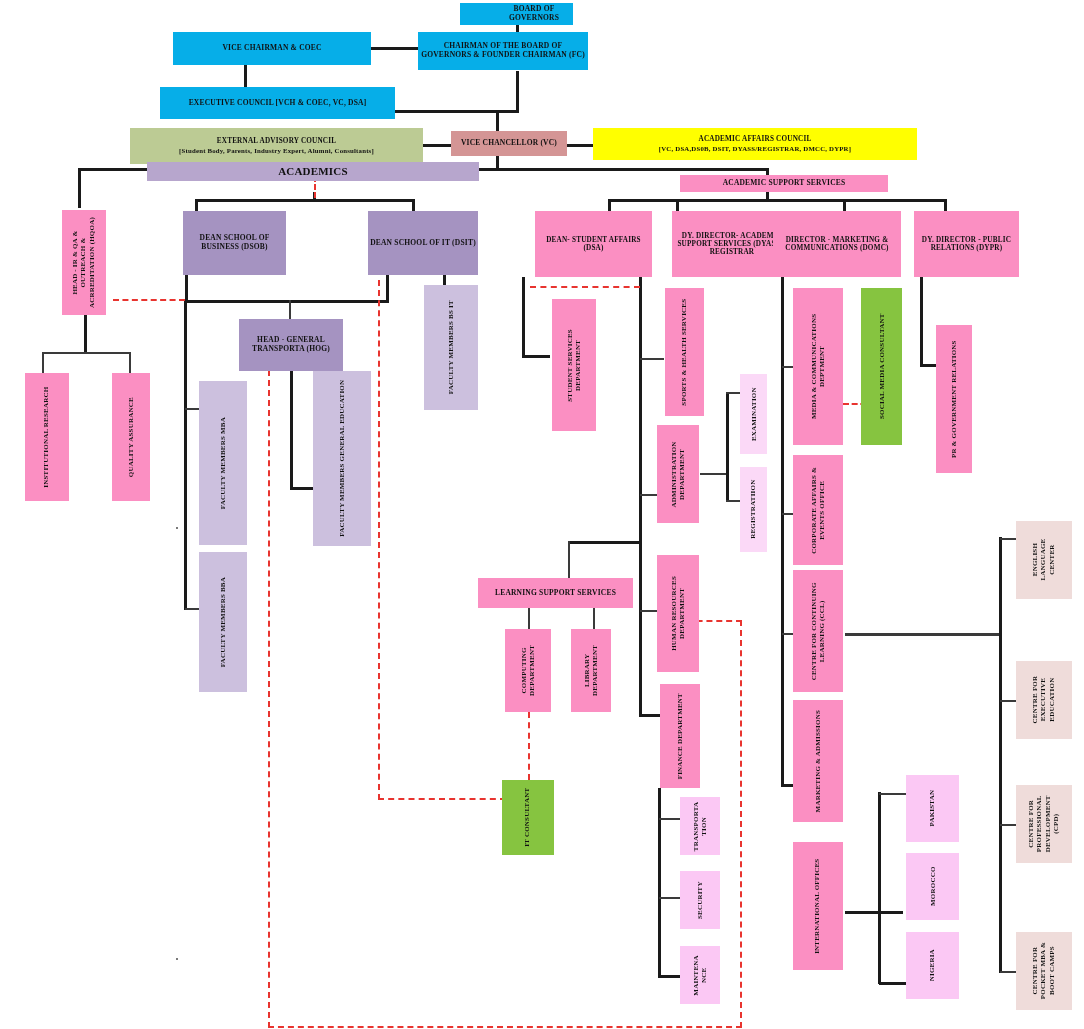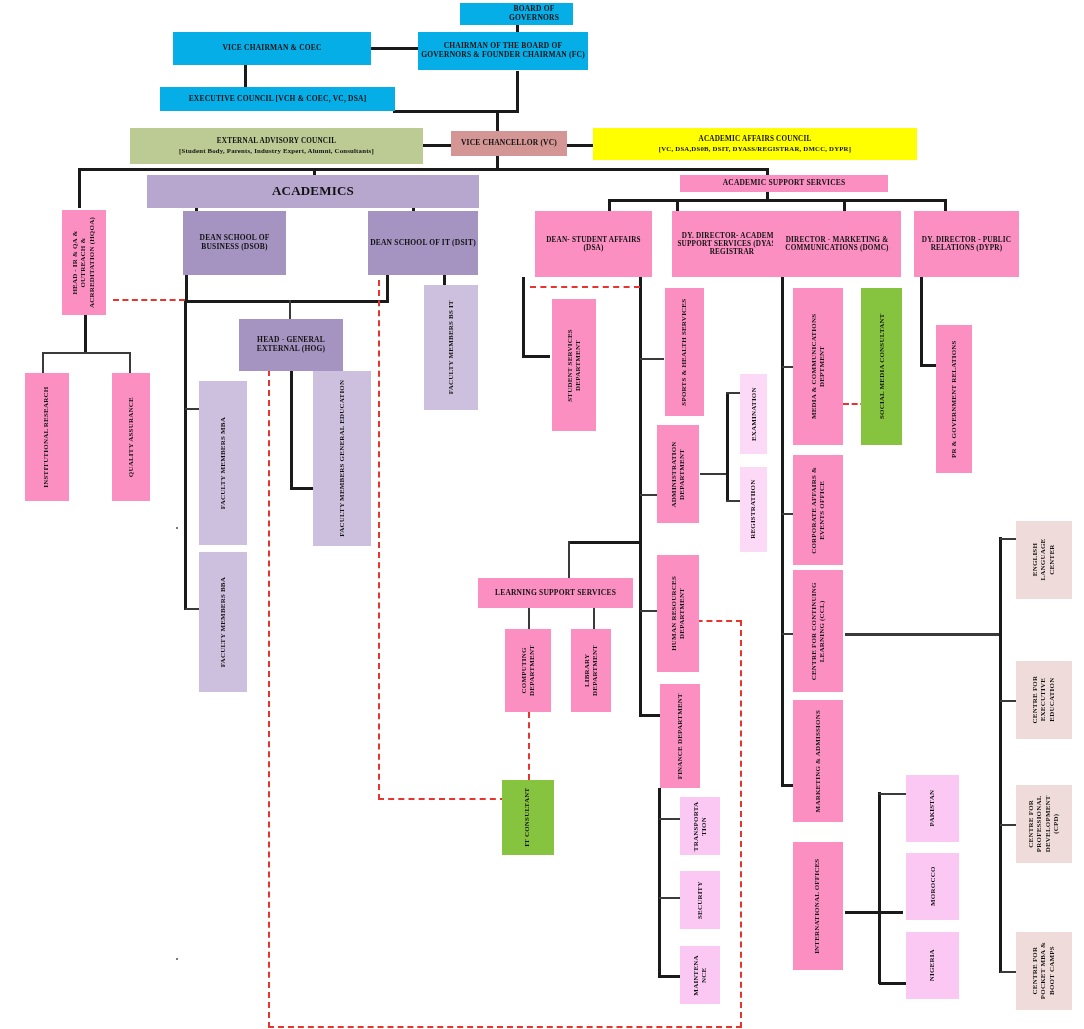--- a/index.html
+++ b/index.html
@@ -148,39 +148,39 @@
   </div>
 
   <div class="box" style="left:418px;top:32px;width:170px;height:38px;background:#06AEE8;font-size:7.5px;">
     <span>CHAIRMAN OF THE BOARD OF GOVERNORS &amp; FOUNDER CHAIRMAN (FC)</span>
   </div>
 
   <div class="box" style="left:173px;top:32px;width:198px;height:33px;background:#06AEE8;font-size:7.5px;">
     <span>VICE CHAIRMAN &amp; COEC</span>
   </div>
 
-  <div class="box" style="left:160px;top:87px;width:235px;height:24px;background:#06AEE8;font-size:7.5px;">
+  <div class="box" style="left:160px;top:87px;width:235px;height:32px;background:#06AEE8;font-size:7.5px;">
     <span>EXECUTIVE COUNCIL [VCH &amp; COEC, VC, DSA]</span>
   </div>
 
   <div class="box" style="left:130px;top:128px;width:293px;height:36px;background:#BCCB94;font-size:7.2px;flex-direction:column;">
     <span>EXTERNAL ADVISORY COUNCIL</span>
     <span style="font-size:6.8px;">[Student Body, Parents, Industry Expert, Alumni, Consultants]</span>
   </div>
 
   <div class="box" style="left:451px;top:131px;width:116px;height:25px;background:#D49595;font-size:7.5px;">
     <span>VICE CHANCELLOR (VC)</span>
   </div>
 
   <div class="box" style="left:593px;top:128px;width:324px;height:32px;background:#FFFF00;font-size:7.2px;flex-direction:column;">
     <span>ACADEMIC AFFAIRS COUNCIL</span>
     <span style="font-size:6.8px;">[VC, DSA,DS0B, DSIT, DYASS/REGISTRAR, DMCC, DYPR]</span>
   </div>
 
-  <div class="box" style="left:147px;top:175px;width:332px;height:33px;background:#B7A6CD;font-size:13px;">
+  <div class="box" style="left:147px;top:162px;width:332px;height:19px;background:#B7A6CD;font-size:11px;">
     <span>ACADEMICS</span>
   </div>
 
   <div class="box" style="left:680px;top:175px;width:208px;height:17px;background:#FB8FC2;font-size:7.5px;">
     <span>ACADEMIC SUPPORT SERVICES</span>
   </div>
 
   <div class="box vert" style="left:62px;top:210px;width:44px;height:105px;background:#FB8FC2;font-size:7px;">
     <div class="inner">
       <span style="max-width:100px;white-space:normal;width:100px;">HEAD - IR &amp; QA &amp; OUTREACH &amp; ACRREDITATION (HQOA)</span>
@@ -201,21 +201,21 @@
 
   <div class="box" style="left:147px;top:211px;width:103px;height:64px;background:#A593C1;font-size:7.5px;margin-left:36px;">
     <span>DEAN SCHOOL OF BUSINESS (DSOB)</span>
   </div>
 
   <div class="box" style="left:368px;top:211px;width:110px;height:64px;background:#A593C1;font-size:7.5px;">
     <span>DEAN SCHOOL OF IT (DSIT)</span>
   </div>
 
   <div class="box" style="left:239px;top:319px;width:104px;height:52px;background:#A593C1;font-size:7.5px;">
-    <span>HEAD - GENERAL EXTERNAL (HOG)</span>
+    <span>HEAD - GENERAL TRANSPORTA (HOG)</span>
   </div>
 
   <div class="box vert" style="left:199px;top:381px;width:48px;height:164px;background:#CCC0DE;font-size:7px;">
     <div class="inner">
         <span style="white-space:normal;width:150px;">FACULTY MEMBERS MBA</span>
       </div>
   </div>
 
   <div class="box vert" style="left:199px;top:552px;width:48px;height:140px;background:#CCC0DE;font-size:7px;">
     <div class="inner">

